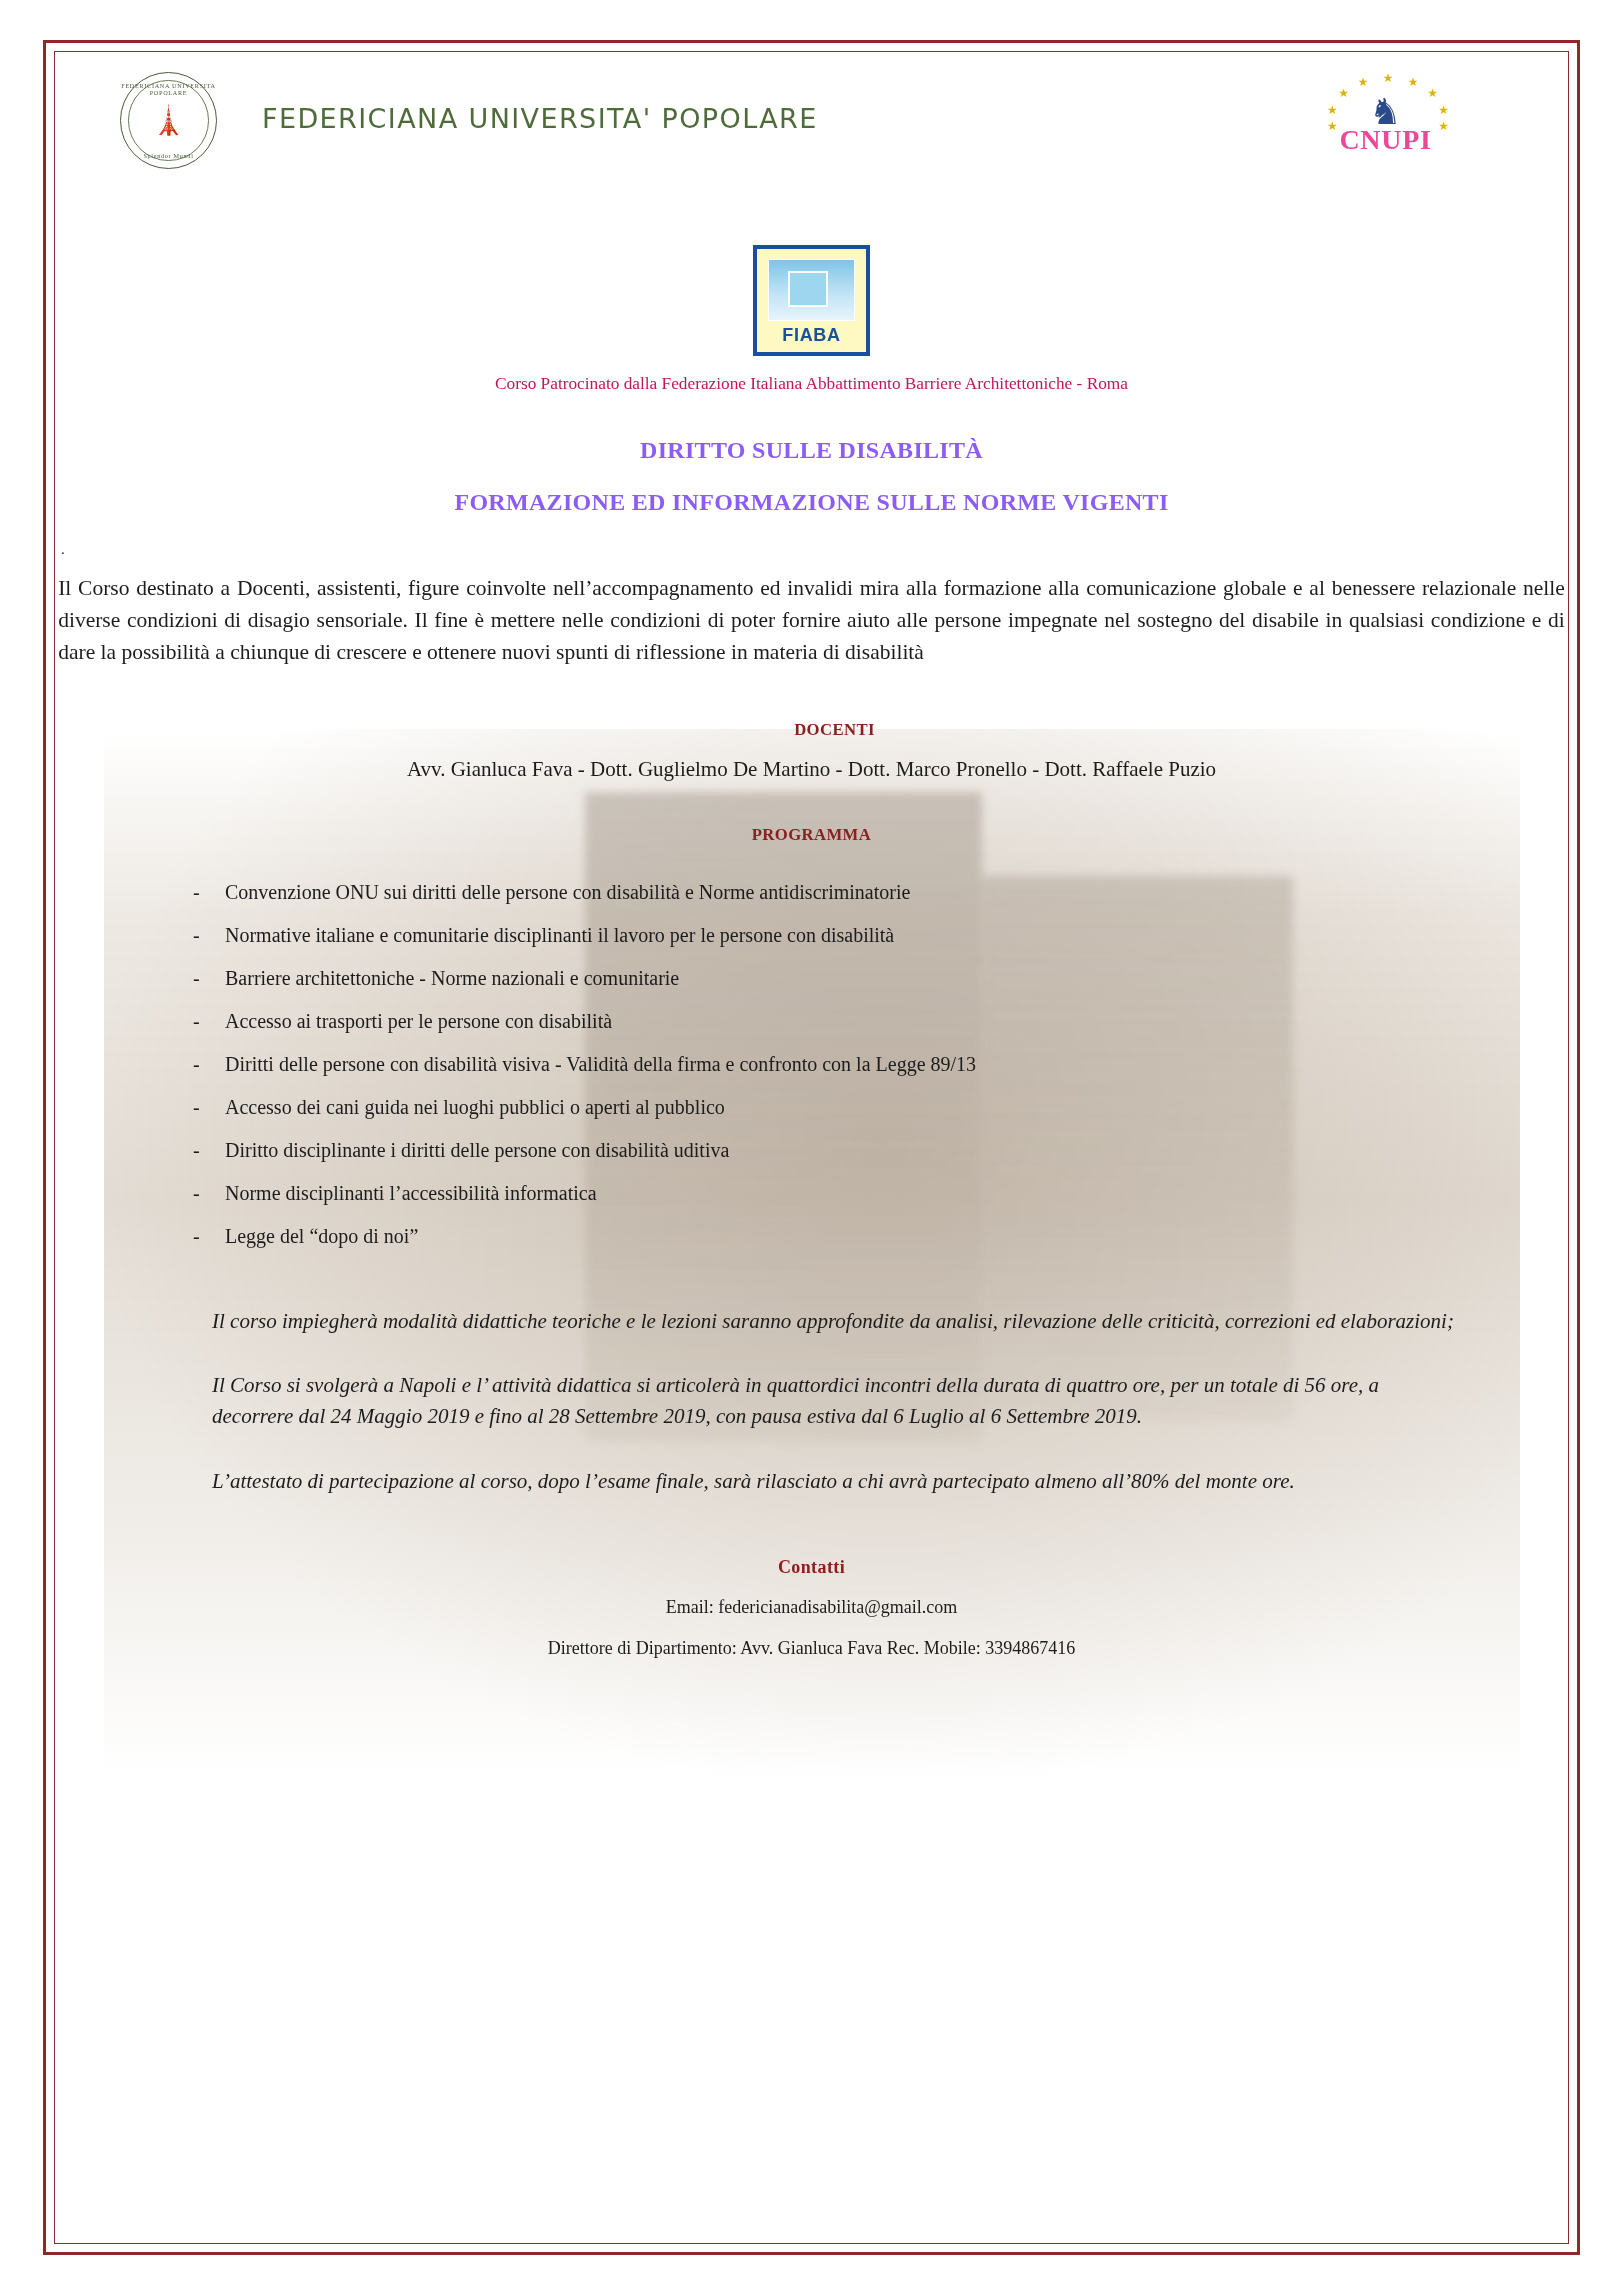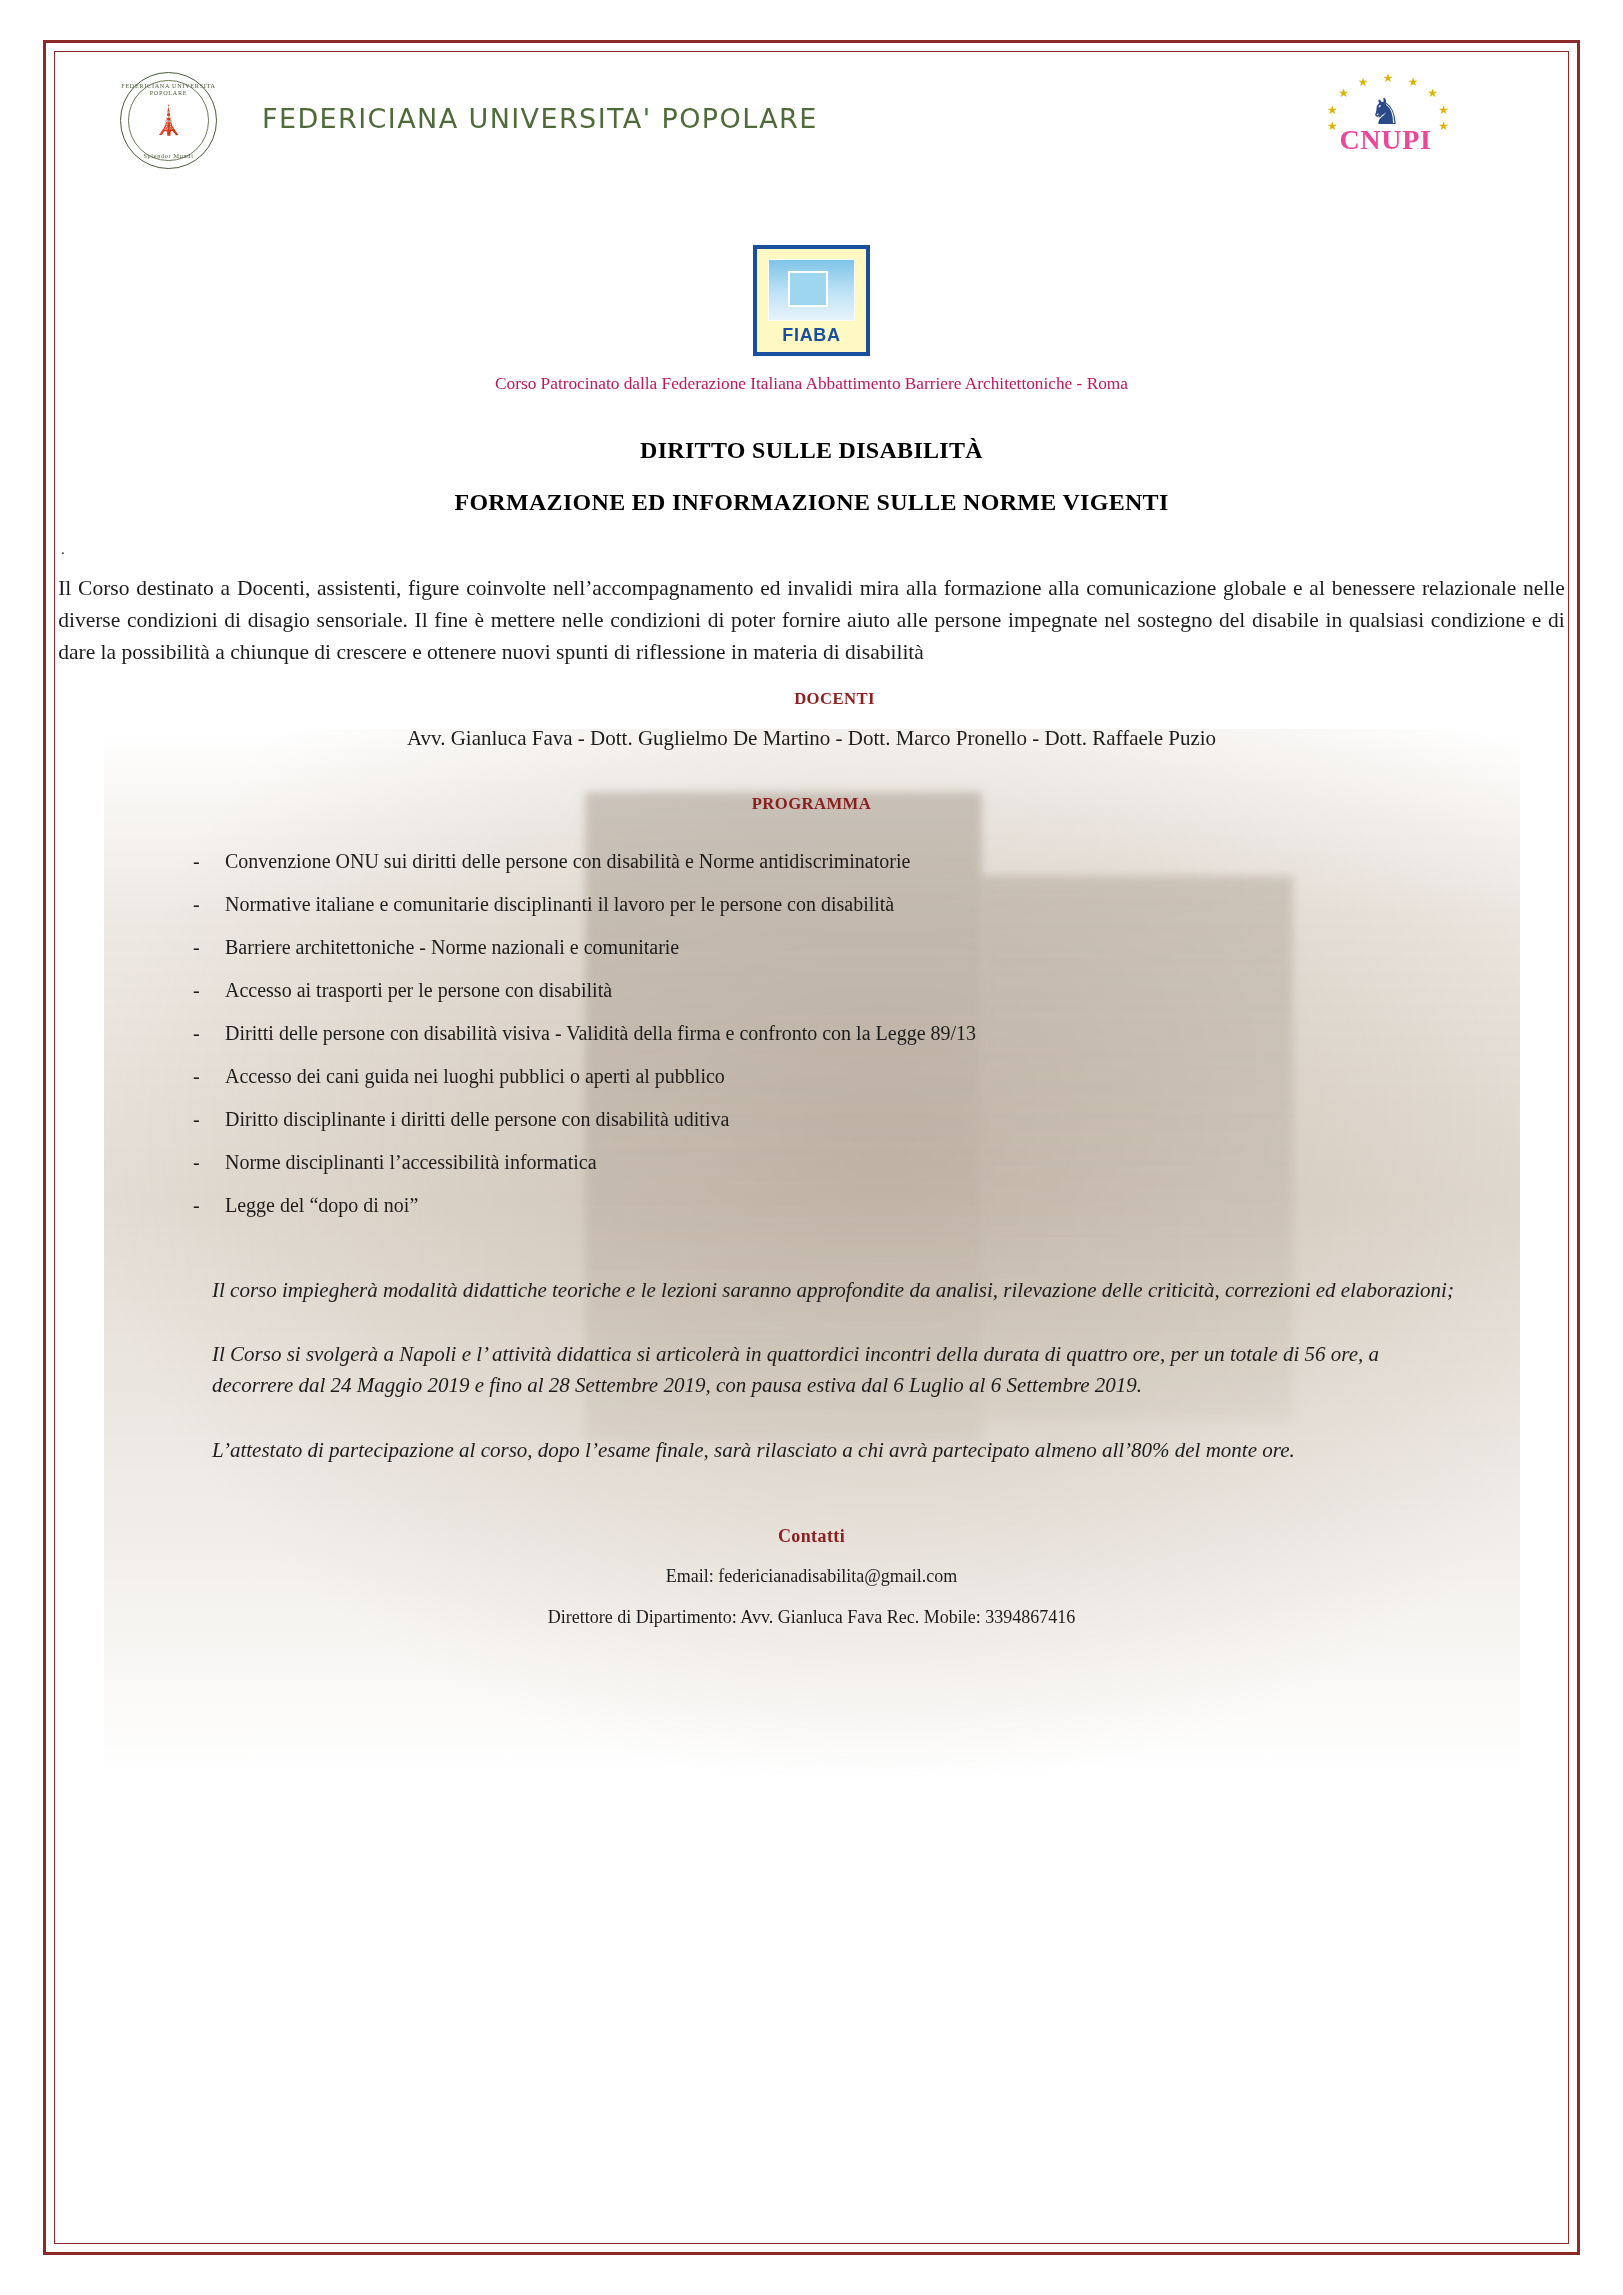--- a/index.html
+++ b/index.html
@@ -227,21 +227,21 @@
   }
 
   .title-block {
     text-align: center;
     margin-top: 43px;
   }
   .title-block .t1,
   .title-block .t2 {
     font-family: "Liberation Serif", serif;
     font-weight: bold;
-    color: #000000;
+    color: #8b5cf6;
     font-size: 24px;
     letter-spacing: 0.3px;
   }
   .title-block .t2 { margin-top: 25px; }
 
   .dot-line {
     font-size: 15.3px;
     color: #2b2b2b;
     margin: 23.6px 0 0 7px;
   }
@@ -258,21 +258,21 @@
 
   
   .section-label {
     text-align: center;
     font-family: "Liberation Serif", serif;
     font-weight: bold;
     font-size: 16.7px;
     color: #8c2020;
     letter-spacing: 0.4px;
   }
-  .docenti-label { margin-top: 21px; padding-left: 46px; }
+  .docenti-label { margin-top: 52px; padding-left: 46px; }
   .docenti-list {
     text-align: center;
     font-size: 21px;
     margin-top: 16.7px;
     color: #1c1c1c;
   }
   .programma-label { margin-top: 43px; }
 
   
   .prog-list {

